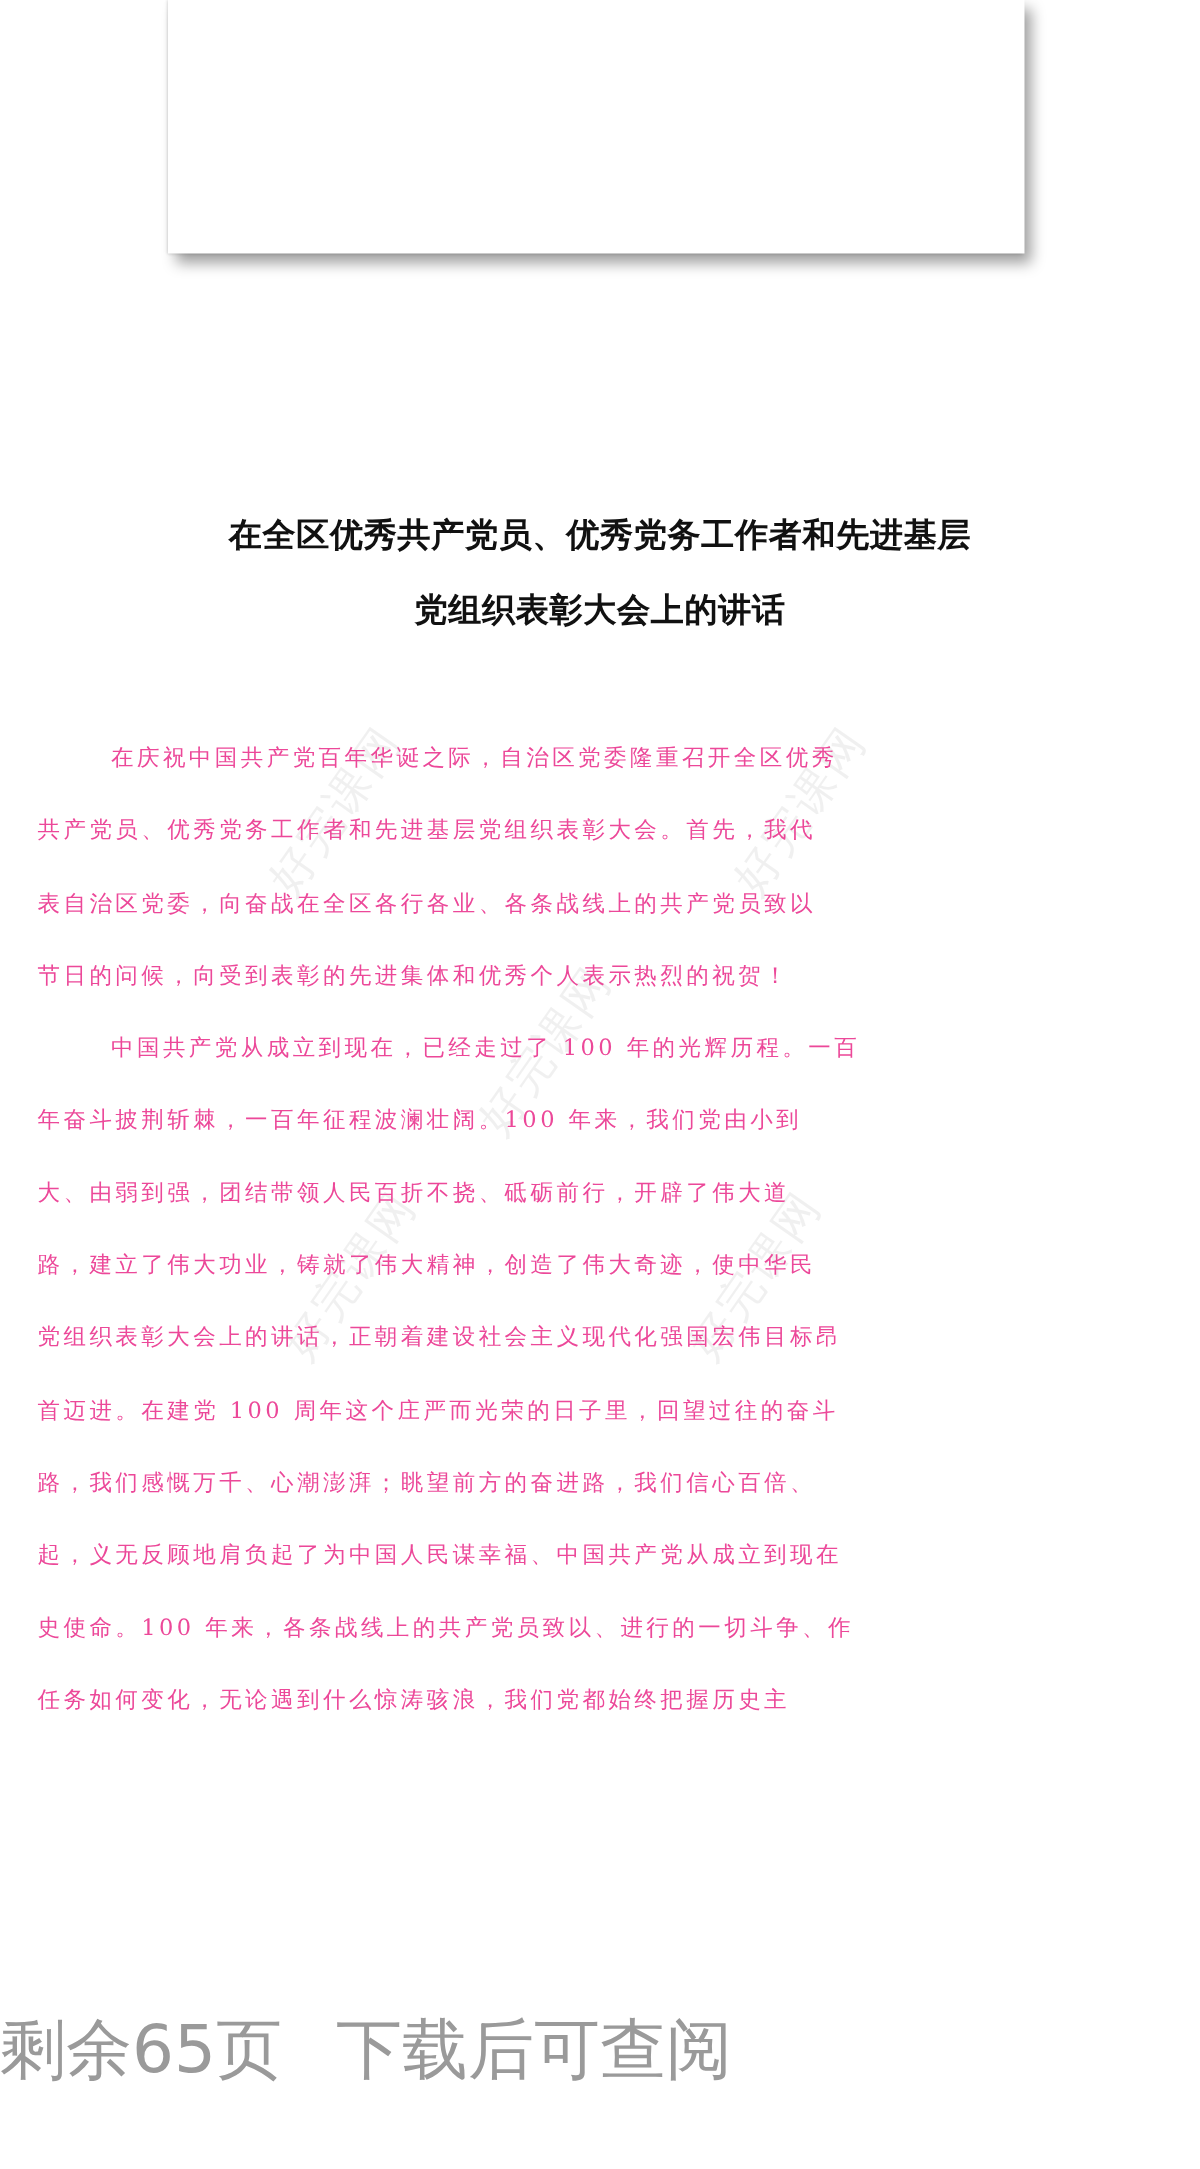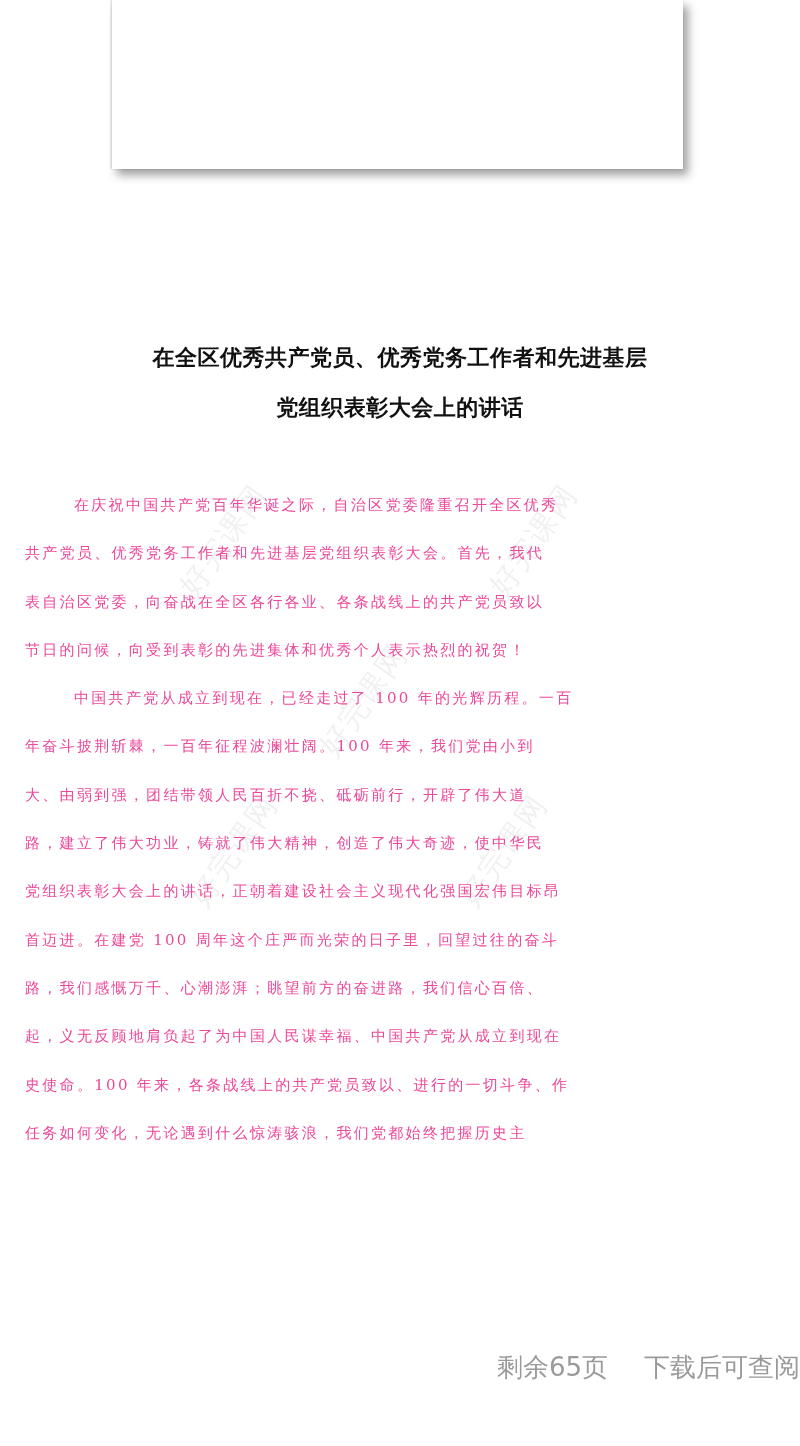--- a/index.html
+++ b/index.html
@@ -62,23 +62,23 @@
       transform: rotate(-55deg);
       white-space: nowrap;
       pointer-events: none;
       letter-spacing: 2px;
     }
     .footer-note {
       position: absolute;
       left: 0;
       top: 1345px;
       width: 800px;
-      text-align: right;
+      text-align: left;
       font-family: "DejaVu Sans", "Liberation Sans", sans-serif;
-      font-size: 26px;
+      font-size: 44px;
       line-height: 44px;
       color: #9a9a9a;
       word-spacing: 0;
     }
     .footer-note span + span {
       margin-left: 36px;
     }
   </style>
 </head>
 <body>

